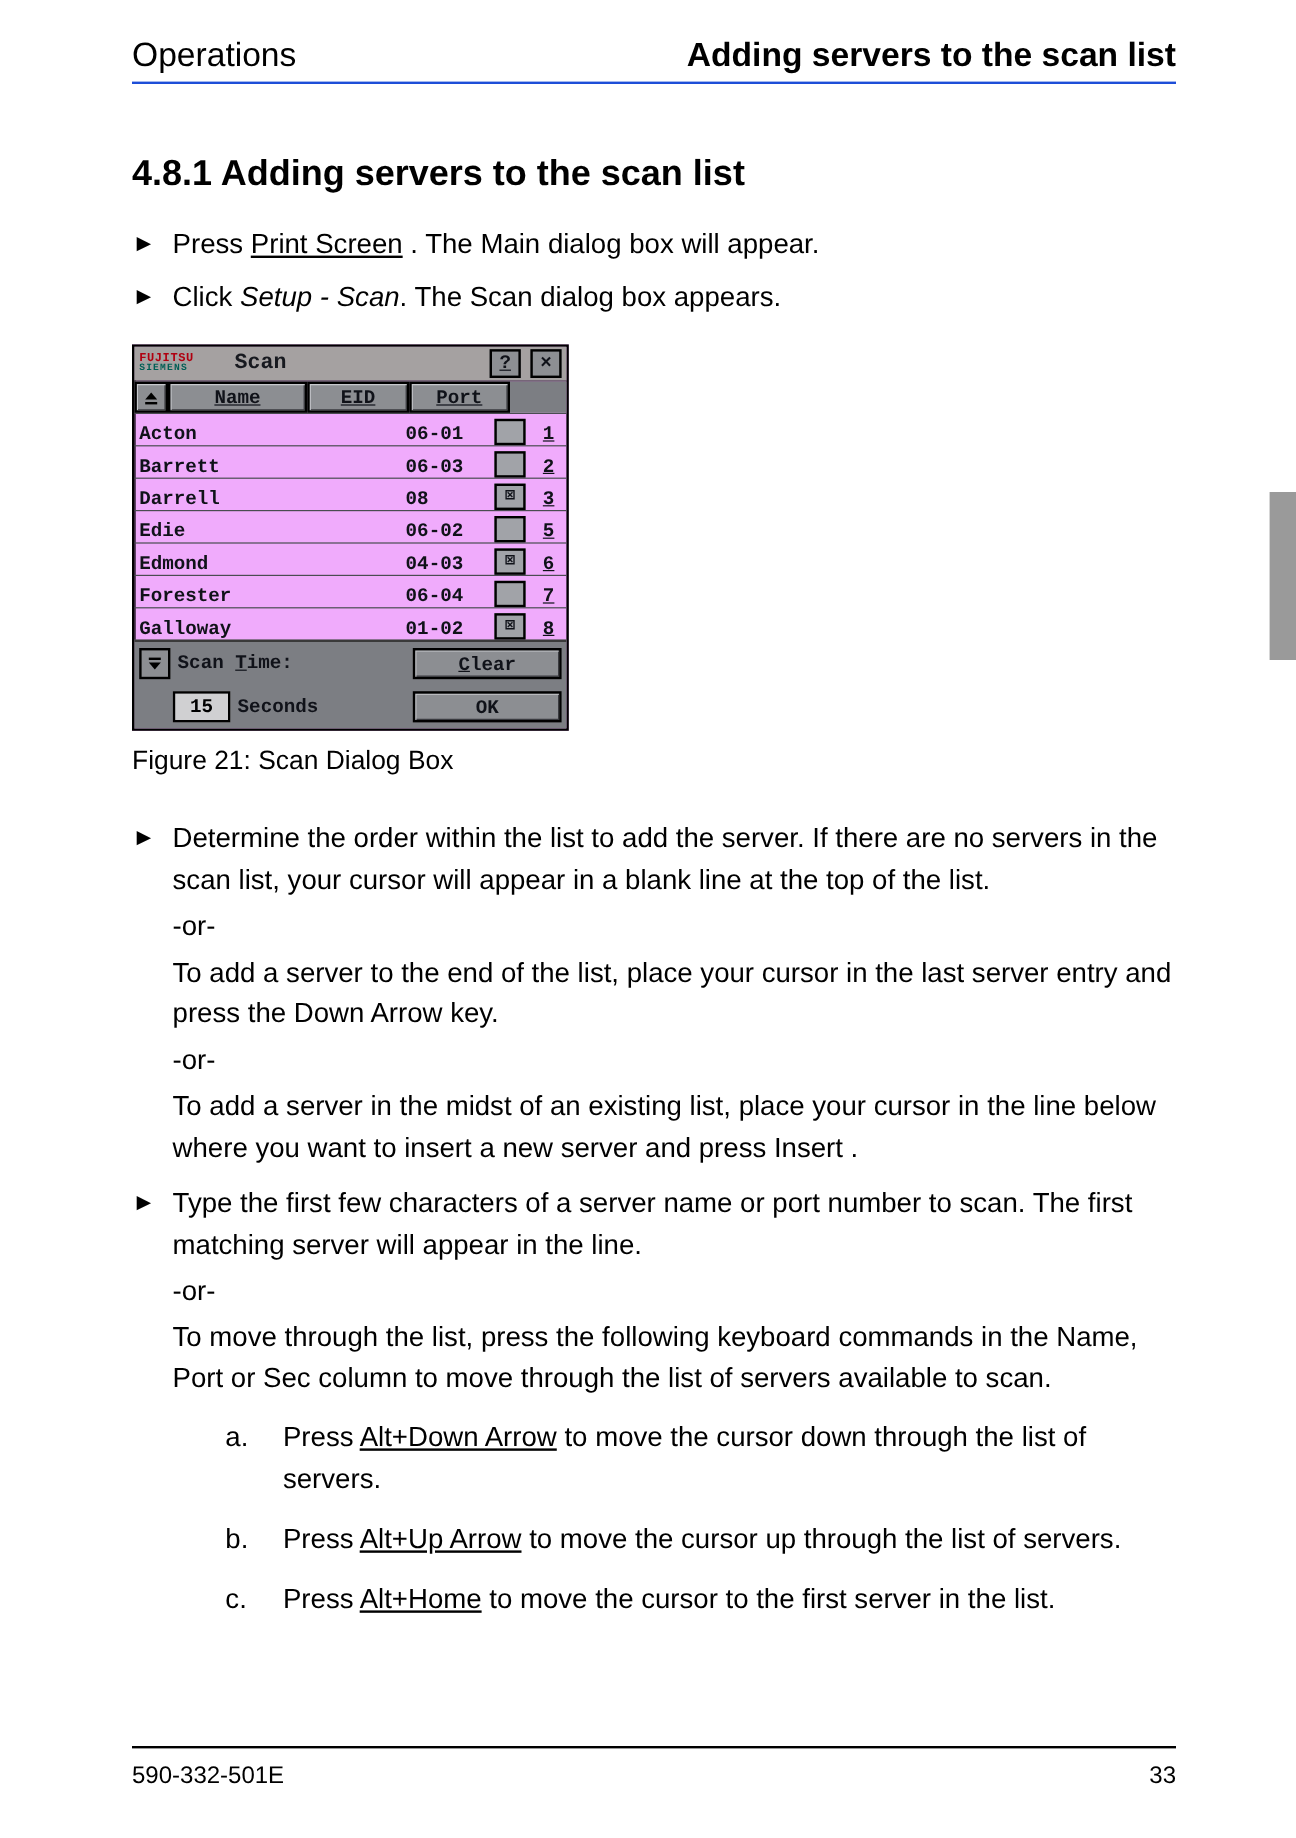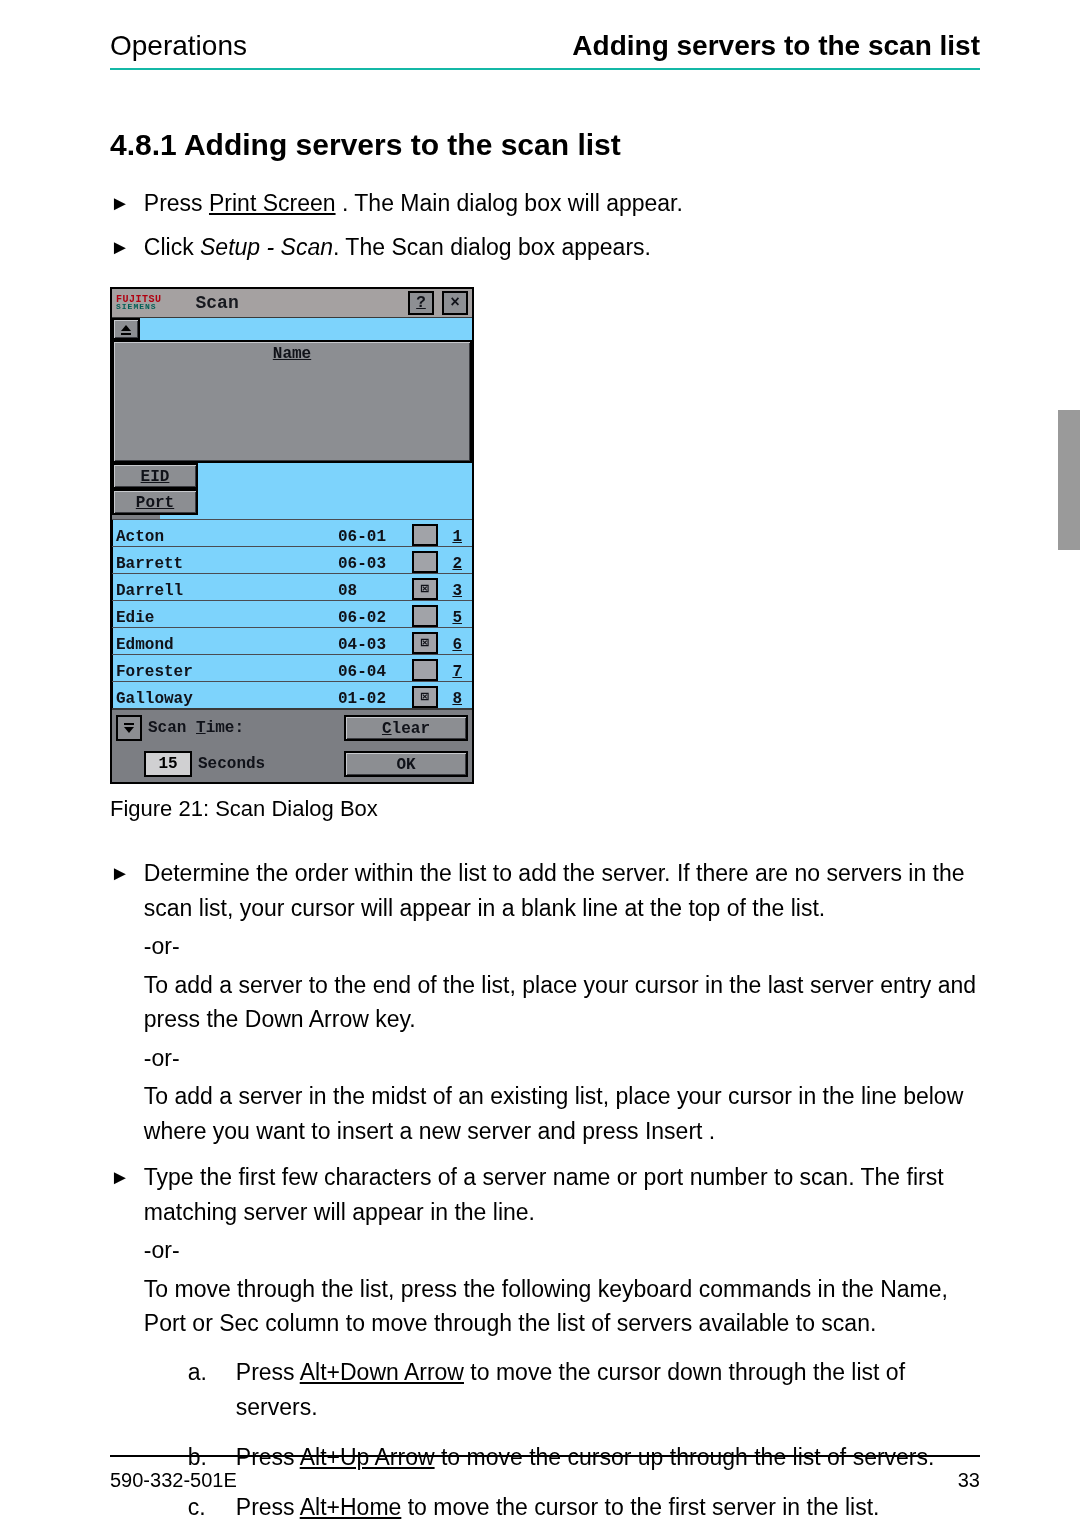--- a/index.html
+++ b/index.html
@@ -16,21 +16,21 @@
     padding: 30px 100px 30px 110px;
     box-sizing: border-box;
     position: relative;
   }
 
   
   .runhead {
     display: flex;
     justify-content: space-between;
     align-items: baseline;
-    border-bottom: 2px solid #14b8a6;
+    border-bottom: 2px solid #1d4ed8;
     padding-bottom: 6px;
     margin-bottom: 58px;
   }
   .runhead-left { font-size: 28px; }
   .runhead-right { font-size: 28px; font-weight: bold; }
 
   
   .info-row {
     display: flex;
     align-items: flex-start;
@@ -72,21 +72,21 @@
   .step .body .u { text-decoration: underline; }
   .step .body em { font-style: italic; }
 
   
   .dialog-wrap {
     margin: 10px 0 30px 0;
   }
   .dlg {
     width: 360px;
     border: 2px solid #000;
-    background: #7dd3fc;
+    background: #f0abfc;
     font-family: "Courier New", monospace;
     color: #101219;
     box-shadow: 1px 1px 0 #000 inset;
   }
   .dlg-title {
     display: flex;
     align-items: center;
     background: #a5a1a1;
     height: 28px;
     padding: 0 4px;
@@ -118,21 +118,20 @@
     justify-content: center;
     font-weight: bold;
     font-size: 16px;
     line-height: 1;
     margin-left: 2px;
   }
   .dlg-headrow {
     display: flex;
     align-items: stretch;
     border-top: 1px solid #3a3a3a;
-    flex-direction: column;
   }
   .hdr-btn {
     border: 2px solid #000;
     background: #8c8e92;
     font-weight: bold;
     font-size: 16px;
     text-align: center;
     padding: 3px 0 1px;
     box-shadow: inset 1px 1px 0 #c7c9cd, inset -1px -1px 0 #3a3b40;
   }

